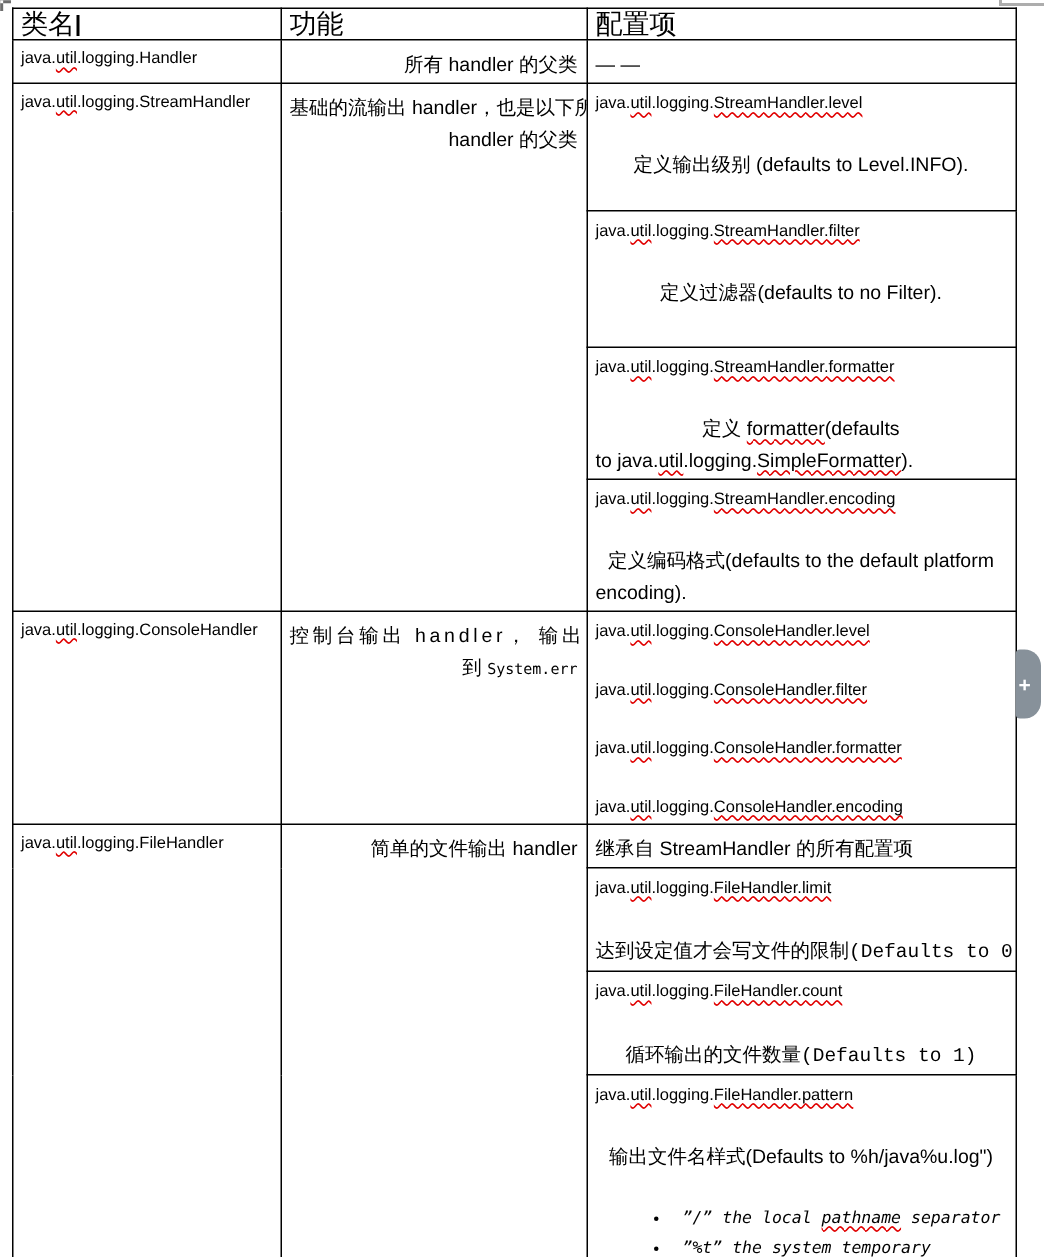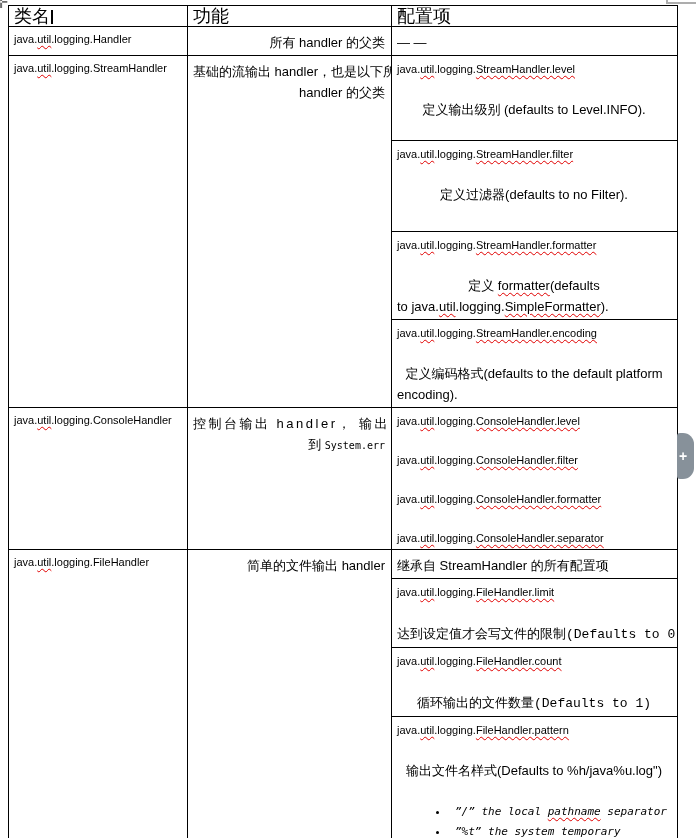--- a/index.html
+++ b/index.html
@@ -154,21 +154,21 @@
         <div class="line"><span>java.</span><span class="sq">util</span><span>.logging.ConsoleHandler</span></div>
       </td>
       <td class="cell zh func">
         <div class="line func-wide"><span>控制台输出 handler， 输出日志</span></div>
         <div class="line"><span>到  </span><span class="mono">System.err</span></div>
       </td>
       <td class="cfg">
         <div class="line code cons-line"><span>java.</span><span class="sq">util</span><span>.logging.</span><span class="sq">ConsoleHandler.level</span></div>
         <div class="line code cons-line"><span>java.</span><span class="sq">util</span><span>.logging.</span><span class="sq">ConsoleHandler.filter</span></div>
         <div class="line code cons-line"><span>java.</span><span class="sq">util</span><span>.logging.</span><span class="sq">ConsoleHandler.formatter</span></div>
-        <div class="line code"><span>java.</span><span class="sq">util</span><span>.logging.</span><span class="sq">ConsoleHandler.separator</span></div>
+        <div class="line code"><span>java.</span><span class="sq">util</span><span>.logging.</span><span class="sq">ConsoleHandler.encoding</span></div>
       </td>
     </tr>
 
     <tr style="height:28px">
       <td class="cell code" rowspan="4">
         <div class="line"><span>java.</span><span class="sq">util</span><span>.logging.FileHandler</span></div>
       </td>
       <td class="cell zh func" rowspan="4">
         <div class="line"><span>简单的文件输出 handler</span></div>
       </td>

